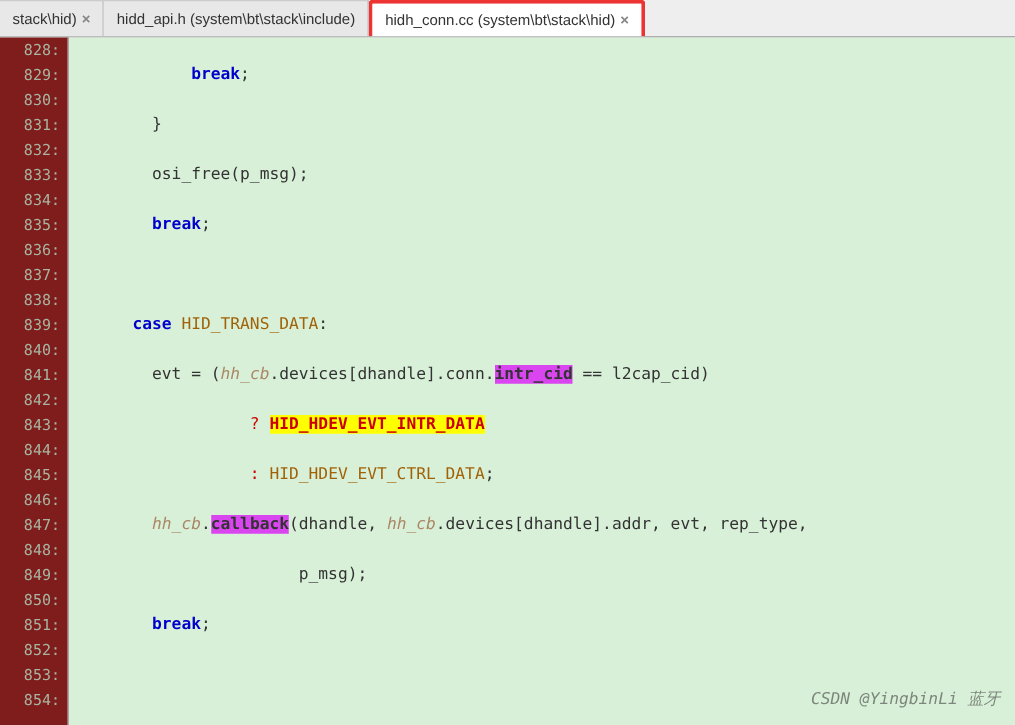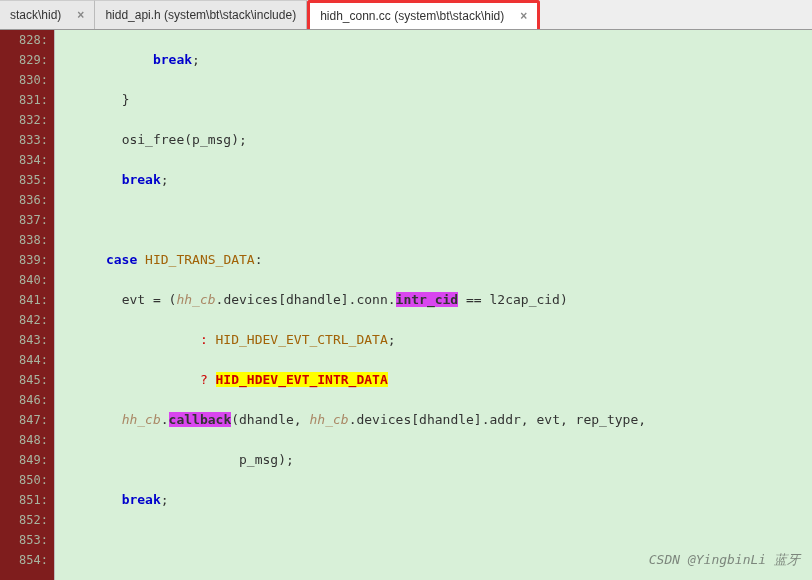--- a/index.html
+++ b/index.html
@@ -1,18 +1,18 @@
 <!DOCTYPE html>
 <html><head>
 <meta charset="utf-8">
 <style>
 * { margin: 0; padding: 0; box-sizing: border-box; }
 body { font-family: Consolas, monaco, monospace; font-size: 13px; background: #fff; width: 812px; height: 580px; overflow: hidden; position: relative; }
 .tabbar { display: flex; height: 30px; border-bottom: 1px solid #999; background: #eee; align-items: stretch; }
-.tab { padding: 2px 10px; border-right: 1px solid #bbb; border-top: 1px solid #ccc; background: #e8e8e8; color: #333; font-family: Arial, sans-serif; font-size: 12px; display: flex; align-items: center; gap: 16px; white-space: nowrap; }
+.tab { padding: 2px 10px; border-right: 1px solid #bbb; border-top: 1px solid #ccc; background: #e8e8e8; color: #333; font-family: Arial, sans-serif; font-size: 12px; display: flex; align-items: center; gap: 4px; white-space: nowrap; }
 .tab.active { background: #fff; border: 3px solid #e33; border-bottom: none; border-radius: 3px 3px 0 0; font-weight: normal; }
 .close-x { color: #888; font-weight: bold; cursor: default; }
 .editor { display: flex; height: calc(100% - 30px); background: #d8f0d8; }
 .gutter { width: 55px; background: #7f1d1d; border-right: 1px solid #bbb; text-align: right; padding-right: 6px; color: #a8b4a0; font-size: 12px; line-height: 20px; user-select: none; }
 .gutter div { height: 20px; }
 .codearea { flex: 1; padding-left: 4px; position: relative; line-height: 20px; white-space: pre; color: #333; }
 .line { height: 20px; }
 .kw { color: #0000cc; font-weight: bold; }
 .const { color: #a16207; }
 .it { font-style: italic; color: #a86; }
@@ -70,22 +70,22 @@
       <div>854:</div>
     </div>
   <div class="codearea">
 <div class="line">            <span class="kw">break</span><span>;</span></div>
 <div class="line">        <span>}</span></div>
 <div class="line">        <span>osi_free(p_msg);</span></div>
 <div class="line">        <span class="kw">break</span><span>;</span></div>
 <div class="line"></div>
 <div class="line">      <span class="kw">case</span> <span class="const">HID_TRANS_DATA</span>:</div>
 <div class="line">        <span>evt = (</span><span class="it">hh_cb</span><span>.devices[dhandle].conn.</span><span class="mark">intr_cid</span><span> == l2cap_cid)</span></div>
+<div class="line">                  <span class="op">?</span> <span class="markc">HID_HDEV_EVT_INTR_DATA</span></div>
 <div class="line">                  <span class="op">:</span> <span class="const">HID_HDEV_EVT_CTRL_DATA</span>;</div>
-<div class="line">                  <span class="op">?</span> <span class="markc">HID_HDEV_EVT_INTR_DATA</span></div>
 <div class="line">        <span class="it">hh_cb</span>.<span class="mark">callback</span><span>(dhandle, </span><span class="it">hh_cb</span><span>.devices[dhandle].addr, evt, rep_type,</span></div>
 <div class="line">                       <span>p_msg);</span></div>
 <div class="line">        <span class="kw">break</span><span>;</span></div>
 <div class="line"></div>
 
 
 
 
 
 

